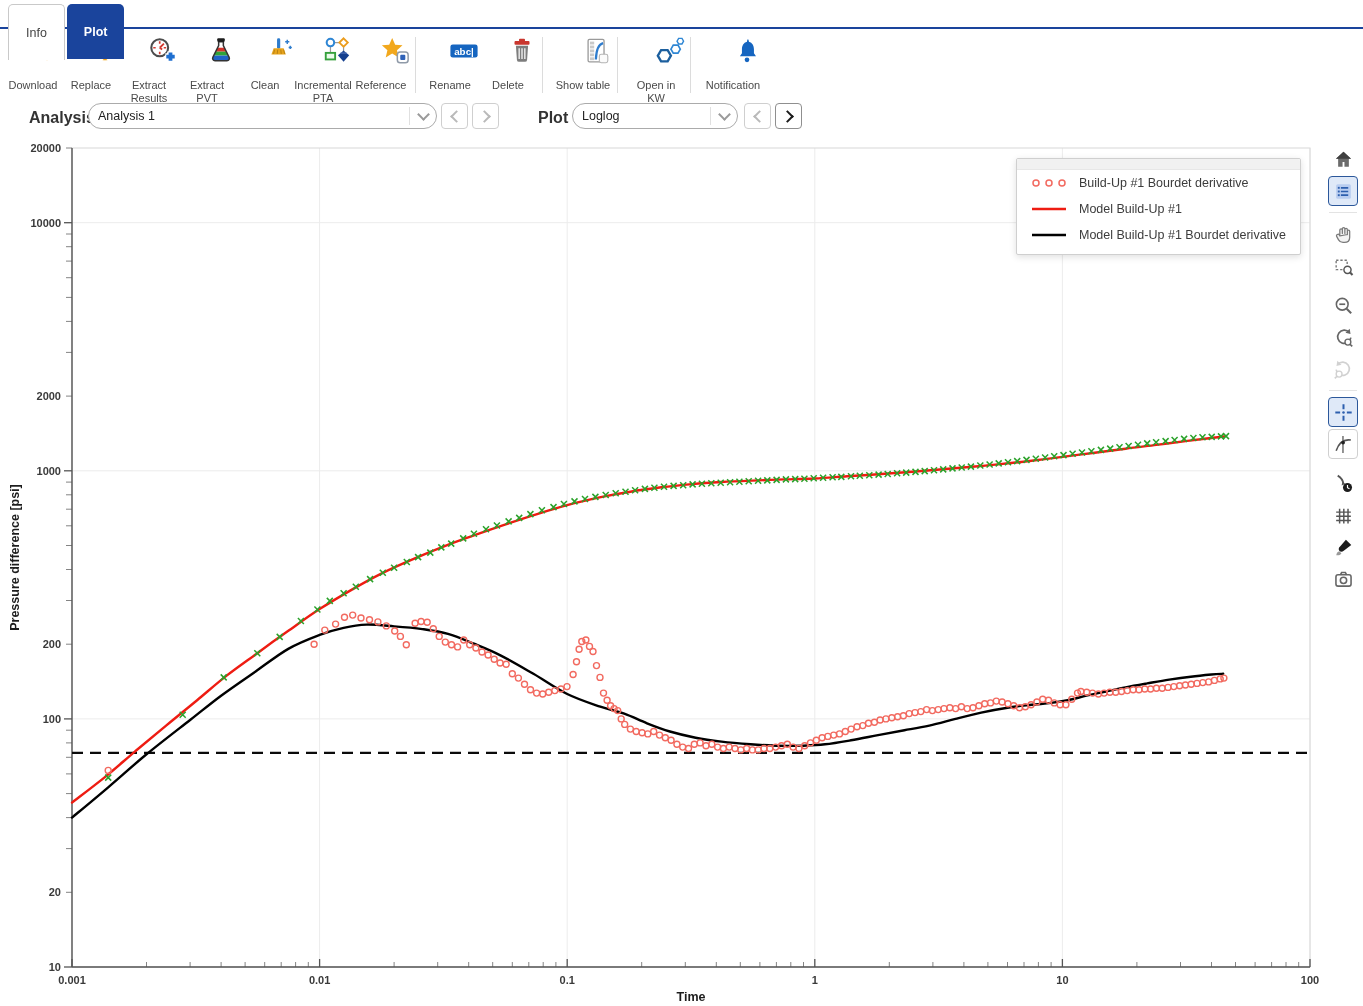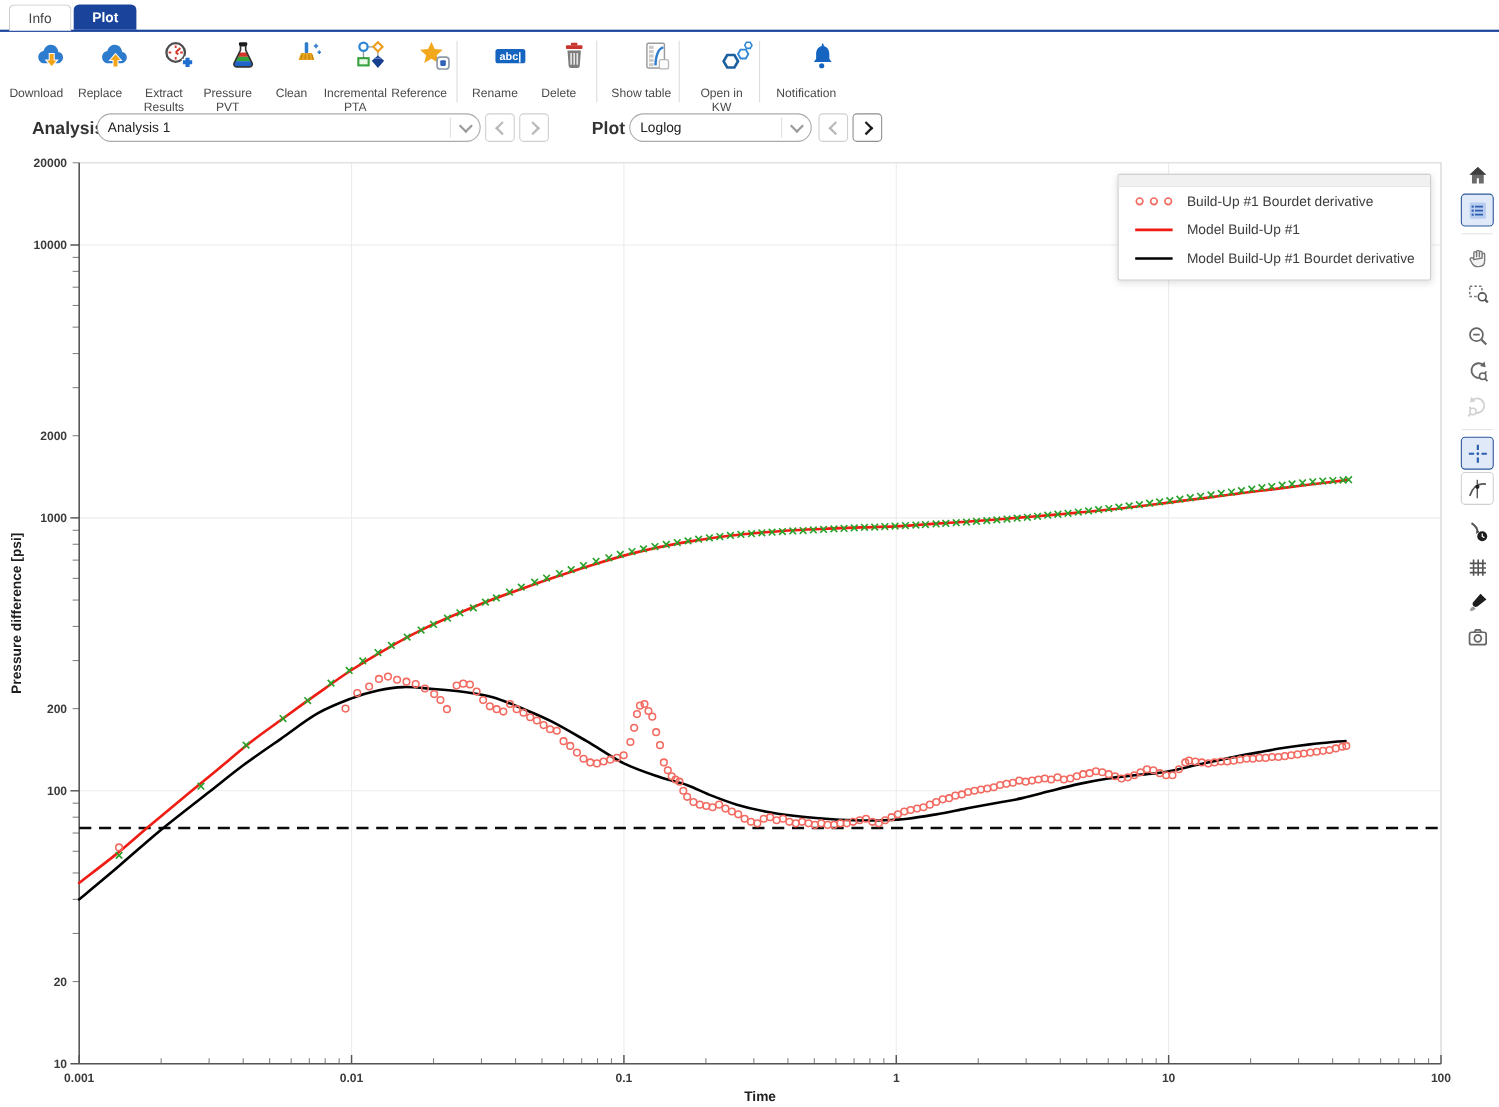--- a/index.html
+++ b/index.html
@@ -1,20 +1,20 @@
 <!DOCTYPE html>
 <html><head>
 <meta charset="utf-8">
 <style>
   html,body{margin:0;padding:0}
   body{width:1363px;height:1006px;position:relative;background:#fff;overflow:hidden;
        font-family:"Liberation Sans",sans-serif;-webkit-font-smoothing:antialiased}
   
   .tabbar{position:absolute;top:4px;left:8px;display:flex;gap:2px;z-index:3}
-  .tab{height:23px;padding:0 17px;display:flex;align-items:center;font-size:12.5px;
+  .tab{height:23px;padding:16px 17px;display:flex;align-items:center;font-size:12.5px;
        border-radius:5px 5px 0 0;cursor:pointer}
   .tab-inactive{background:#fff;border:1px solid #c9c9c9;border-bottom:none;color:#444}
   .tab-active{background:#1a449c;color:#fff;font-weight:600}
   .tab-underline{position:absolute;top:27px;left:0;width:1363px;height:2px;background:#1a449c}
   
   .toolbar{position:absolute;top:33px;left:4px;height:66px;display:flex;align-items:flex-start}
   .tbtn{width:58px;display:flex;flex-direction:column;align-items:flex-end;padding-top:3px;cursor:pointer;border-radius:4px}
   .tbtn svg{width:30px;height:30px;flex:none}
   .tbtn .lbl{font-size:11px;color:#4a4a4a;text-align:center;line-height:1.2;margin-top:13px;width:58px}
   .vsep{width:1px;background:#dcdcdc;height:56px;margin:4px 5px 0 5px}
@@ -107,21 +107,21 @@
           </clipPath>
         </defs>
       <g clip-path="url(#flaskclip)">
         <rect x="5" y="12.5" width="22" height="4.2" fill="#d4332a"></rect>
         <rect x="5" y="16.7" width="22" height="4.2" fill="#2fa33a"></rect>
         <rect x="5" y="20.9" width="22" height="6.5" fill="#1f63c8"></rect>
       </g>
       <path d="M13.5 6h5v4.2l6.2 12.6c.8 1.7-.4 3.7-2.3 3.7H9.6c-1.9 0-3.1-2-2.3-3.7L13.5 10.2z" fill="none" stroke="#333" stroke-width="1.6"></path>
       <rect x="12" y="2.5" width="8" height="3.6" rx="1" fill="#1d1d1d"></rect>
     </svg>
-    <span class="lbl">Pressure PVT</span>
+    <span class="lbl">Extract PVT</span>
   </div>
 
   <div class="tbtn">
     <svg viewBox="0 0 32 32">
       <rect x="13.9" y="2.5" width="3.4" height="11" rx="1.4" fill="#2e7ccd"></rect>
       <path d="M10.3 13h10.6l2.4 6.8H7.9z" fill="#e8a41c"></path>
       <path d="M11.3 14.5l-1.1 4.6M14.6 14.5l-.5 4.6M17.9 14.5l.5 4.6M20.9 14.5l1.1 4.6" stroke="#b57f10" stroke-width="1"></path>
       <path d="M24.8 4v4.4M22.6 6.2H27M28 10.5v3.4M26.3 12.2h3.4" stroke="#2e7ccd" stroke-width="1.5"></path>
     </svg>
     <span class="lbl">Clean</span>

